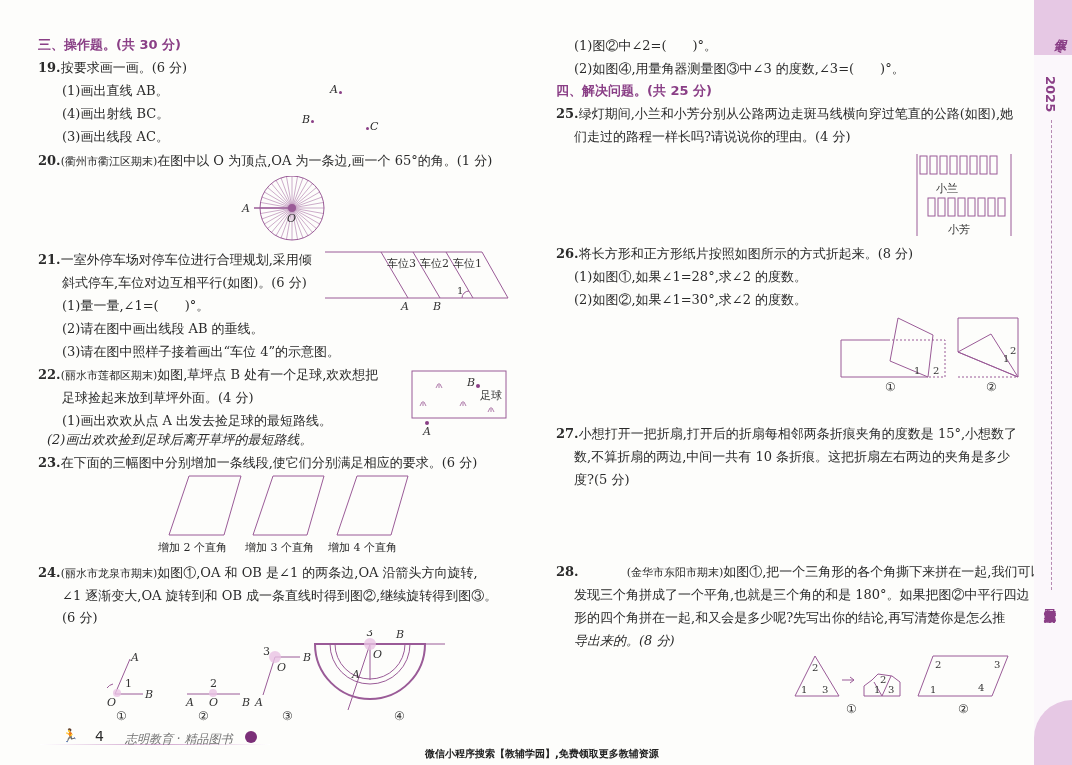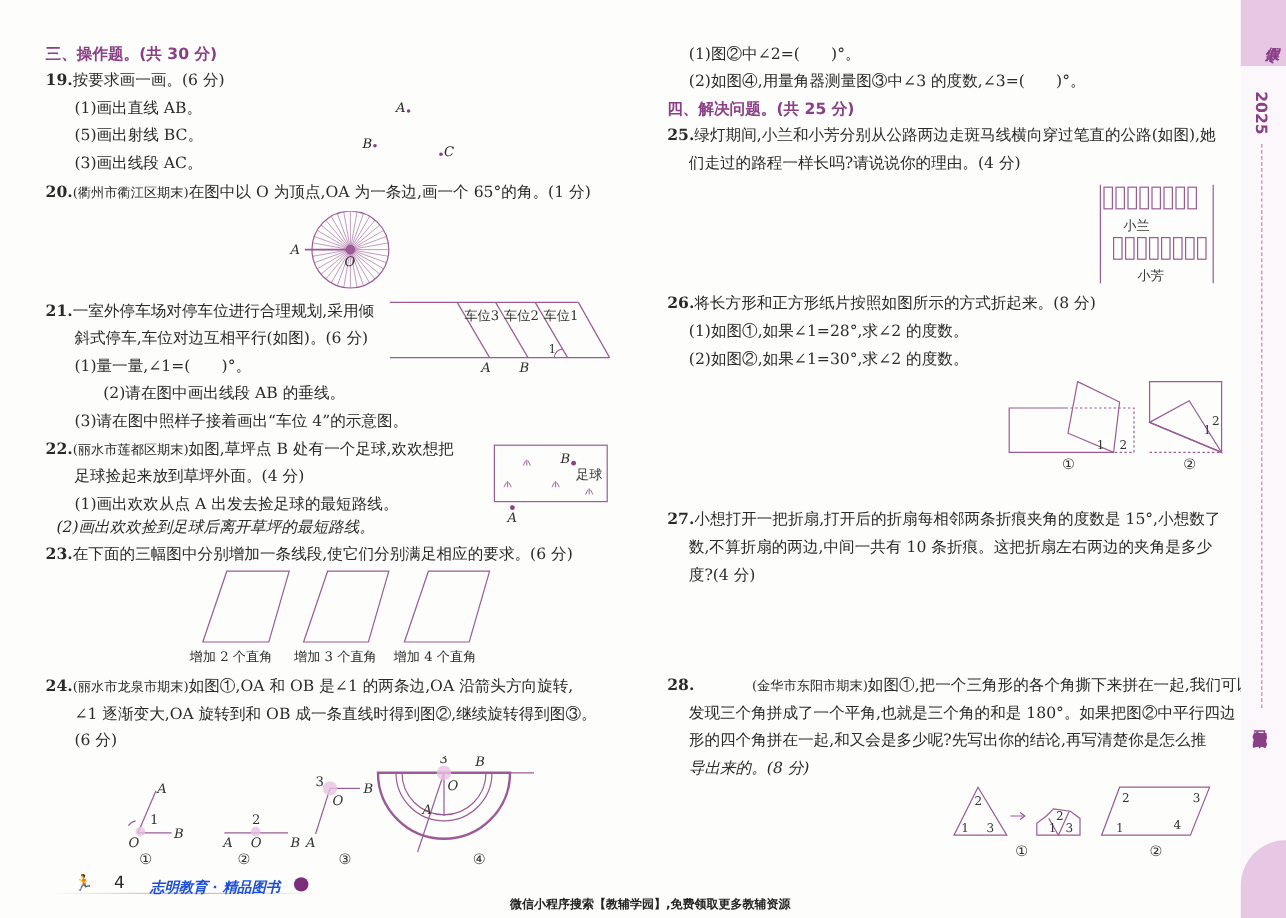--- a/index.html
+++ b/index.html
@@ -9,32 +9,32 @@
   .txt { font-size:13px; line-height:20px; white-space:nowrap; }
   .sec { color:#8a3f86; font-family:"DejaVu Sans", sans-serif; font-size:13px; font-weight:bold; }
   .qn { font-weight:bold; }
   .fig { stroke:#9a5b97; fill:none; stroke-width:1; }
   .cap { font-size:11px; }
   .side-band { position:absolute; right:0; top:0; width:38px; height:765px; background:#fbf7fb; }
   .side-label { position:absolute; right:14px; writing-mode:vertical-rl; color:#8a3f86;
                 font-family:"DejaVu Sans", sans-serif; font-weight:bold; font-size:12px; }
   .dash { position:absolute; right:20px; border-left:1px dashed #b68ab3; }
   .footer-wm { font-family:"DejaVu Sans", sans-serif; font-size:10px; color:#222; font-weight:bold; }
-  .brand { color:#1d4ed8; font-weight:bold; font-style:italic; font-size:12px; }
+  .brand { color:#737373; font-weight:normal; font-style:italic; font-size:12px; }
 </style>
 </head>
 <body>
 
 <div class="abs sec" style="left:38px;top:36px;">三、操作题。(共 30 分)</div>
 
 <div class="abs txt" style="left:38px;top:58px;">
   <span class="qn">19.</span><span>按要求画一画。(6 分)</span>
 </div>
 <div class="abs txt" style="left:62px;top:81px;">(1)画出直线 AB。</div>
-<div class="abs txt" style="left:62px;top:104px;">(5)画出射线 BC。</div>
+<div class="abs txt" style="left:62px;top:104px;">(4)画出射线 BC。</div>
 <div class="abs txt" style="left:62px;top:127px;">(3)画出线段 AC。</div>
 <div class="abs" style="left:300px;top:82px;width:100px;height:60px;">
   <span class="abs cap" style="left:30px;top:1px;font-style:italic;">A</span>
   <span class="abs" style="left:39px;top:9px;width:3px;height:3px;border-radius:50%;background:#8a3f86;"></span>
   <span class="abs cap" style="left:2px;top:31px;font-style:italic;">B</span>
   <span class="abs" style="left:11px;top:38px;width:3px;height:3px;border-radius:50%;background:#8a3f86;"></span>
   <span class="abs" style="left:66px;top:45px;width:3px;height:3px;border-radius:50%;background:#8a3f86;"></span>
   <span class="abs cap" style="left:70px;top:38px;font-style:italic;">C</span>
 </div>
 
@@ -87,21 +87,21 @@
   <circle cx="52" cy="32" r="4" fill="#9a5b97"></circle>
   <text x="2" y="36" font-size="11" font-style="italic" fill="#333">A</text>
   <text x="47" y="46" font-size="11" font-style="italic" fill="#333">O</text>
 </svg>
 
 <div class="abs txt" style="left:38px;top:250px;">
   <span class="qn">21.</span><span>一室外停车场对停车位进行合理规划,采用倾</span>
 </div>
 <div class="abs txt" style="left:62px;top:273px;">斜式停车,车位对边互相平行(如图)。(6 分)</div>
 <div class="abs txt" style="left:62px;top:296px;">(1)量一量,∠1=(　　)°。</div>
-<div class="abs txt" style="left:62px;top:319px;margin-left:24px;">(2)请在图中画出线段 AB 的垂线。</div>
+<div class="abs txt" style="left:62px;top:319px;">(2)请在图中画出线段 AB 的垂线。</div>
 <div class="abs txt" style="left:62px;top:342px;">(3)请在图中照样子接着画出“车位 4”的示意图。</div>
 <svg class="abs" style="left:325px;top:250px;" width="185" height="65">
   <g class="fig">
     <line x1="0" y1="2" x2="157" y2="2"></line>
     <line x1="0" y1="48" x2="183" y2="48"></line>
     <line x1="56" y1="2" x2="83" y2="48"></line>
     <line x1="88" y1="2" x2="115" y2="48"></line>
     <line x1="121" y1="2" x2="148" y2="48"></line>
     <line x1="157" y1="2" x2="183" y2="48"></line>
     <path d="M 137 48 A 7 7 0 0 1 144 41"></path>
@@ -270,21 +270,21 @@
     <text x="172" y="40">2</text>
   </g>
   <text x="47" y="77" font-size="12" fill="#333">①</text>
   <text x="148" y="77" font-size="12" fill="#333">②</text>
 </svg>
 
 <div class="abs txt" style="left:556px;top:424px;">
   <span class="qn">27.</span><span>小想打开一把折扇,打开后的折扇每相邻两条折痕夹角的度数是 15°,小想数了</span>
 </div>
 <div class="abs txt" style="left:574px;top:447px;">数,不算折扇的两边,中间一共有 10 条折痕。这把折扇左右两边的夹角是多少</div>
-<div class="abs txt" style="left:574px;top:470px;">度?(4 分)</div>
+<div class="abs txt" style="left:574px;top:470px;">度?(5 分)</div>
 
 <div class="abs txt" style="left:556px;top:562px;">
   <span class="qn">28.</span><span style="font-size:11px;padding-left:48px;">(金华市东阳市期末)</span><span>如图①,把一个三角形的各个角撕下来拼在一起,我们可以</span>
 </div>
 <div class="abs txt" style="left:574px;top:585px;">发现三个角拼成了一个平角,也就是三个角的和是 180°。如果把图②中平行四边</div>
 <div class="abs txt" style="left:574px;top:608px;">形的四个角拼在一起,和又会是多少呢?先写出你的结论,再写清楚你是怎么推</div>
 <div class="abs txt" style="left:574px;top:631px;font-style:italic;">导出来的。(8 分)</div>
 <svg class="abs" style="left:792px;top:654px;" width="230" height="60">
   <g class="fig">
     <polygon points="23,2 3,42 47,42"></polygon>

